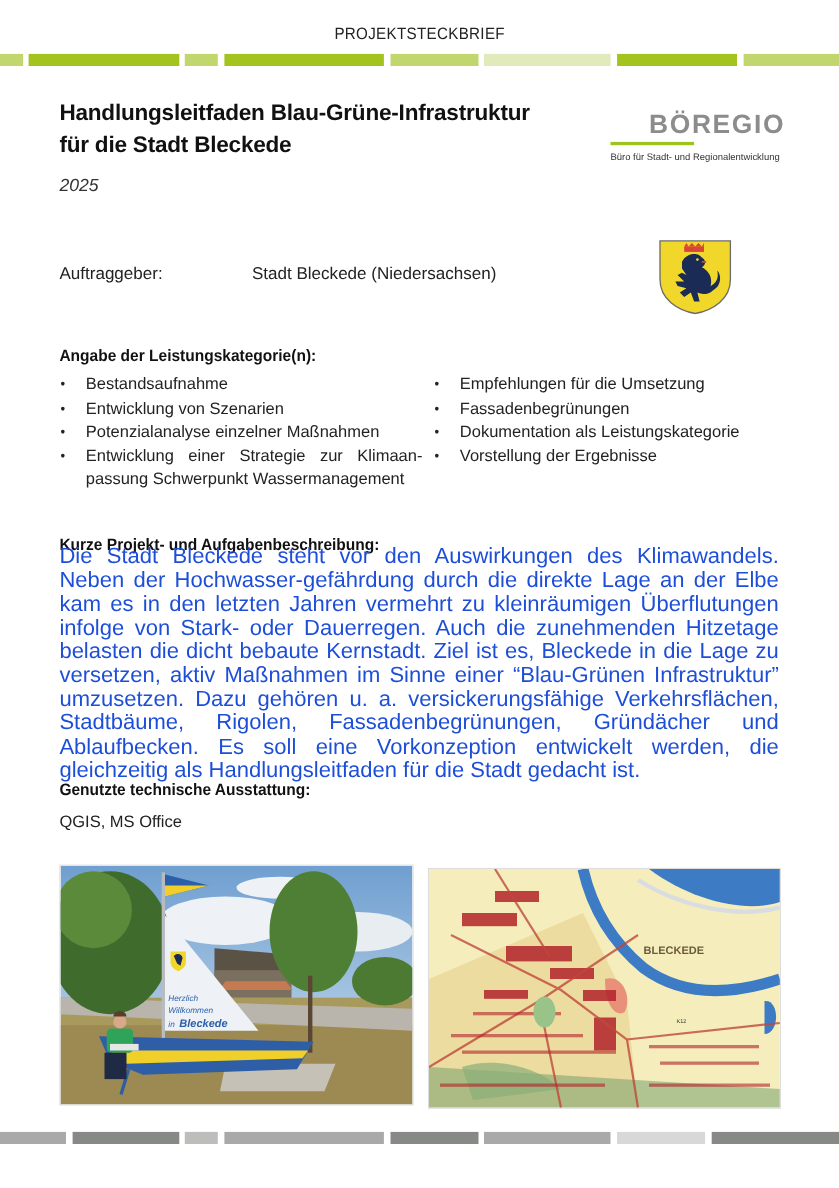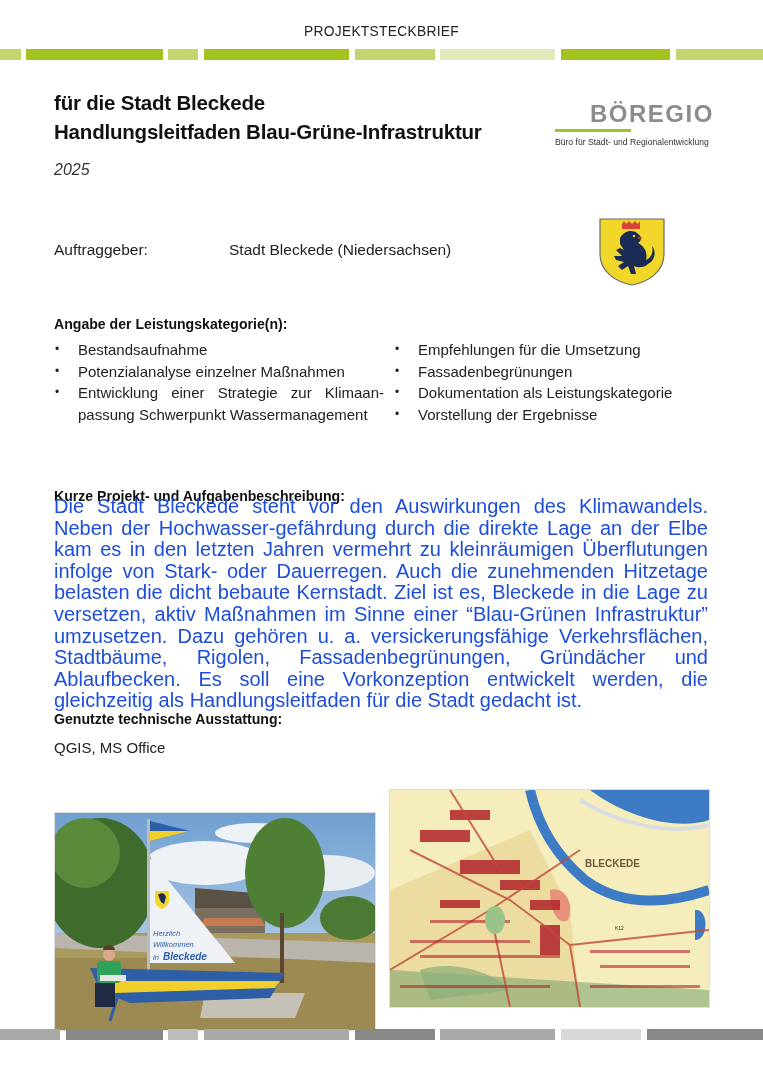--- a/index.html
+++ b/index.html
@@ -33,22 +33,22 @@
   <div class="abs bar" style="top:49px;left:26px;width:137px;background:#a3c41f"></div>
   <div class="abs bar" style="top:49px;left:168px;width:30px;background:#c2d66e"></div>
   <div class="abs bar" style="top:49px;left:204px;width:145px;background:#a3c41f"></div>
   <div class="abs bar" style="top:49px;left:355px;width:80px;background:#c2d66e"></div>
   <div class="abs bar" style="top:49px;left:440px;width:115px;background:#e0eabb"></div>
   <div class="abs bar" style="top:49px;left:561px;width:109px;background:#a3c41f"></div>
   <div class="abs bar" style="top:49px;left:676px;width:87px;background:#c2d66e"></div>
 </div>
 
 <div class="abs title">
+  <div>Handlungsleitfaden Blau-Grüne-Infrastruktur</div>
   <div>für die Stadt Bleckede</div>
-  <div>Handlungsleitfaden Blau-Grüne-Infrastruktur</div>
 </div>
 <div class="abs year">2025</div>
 
 <div>
   <div class="abs logo-word">BÖREGIO</div>
   <div class="abs logo-line"></div>
   <div class="abs logo-tag">Büro für Stadt- und Regionalentwicklung</div>
 </div>
 
 <div class="abs label" style="left:54px;top:241px;">Auftraggeber:</div>
@@ -61,37 +61,38 @@
     <path d="M24 8 l2 -3 l2 3 l3 -3 l3 3 l3 -3 l3 3 l2 -3 l0 3 z" fill="#d9443a"></path>
     <path d="M22 22 C26 14 36 13 40 18 C44 20 44 25 40 27 C46 30 50 36 48 44 C52 42 56 38 54 30 C58 34 58 44 50 48 C46 52 40 52 36 50 L38 58 L33 58 L30 50 L24 54 L20 50 L26 46 L18 44 L16 40 L24 40 L18 34 L22 32 L26 34 L22 28 Z" fill="#1a2b55"></path>
     <circle cx="36" cy="20" r="1.2" fill="#f1d72a"></circle>
     <path d="M40 22 l4 0" stroke="#d9443a" stroke-width="1.5"></path>
   </svg>
 </div>
 
 <div class="abs bold-h" style="left:54px;top:315px;">Angabe der Leistungskategorie(n):</div>
 <ul class="abs list" style="left:54px;top:339px;width:330px;">
   <li>Bestandsaufnahme</li>
+  <li>Entwicklung von Szenarien</li>
   <li>Potenzialanalyse einzelner Maßnahmen</li>
   <li style="text-align:justify;text-align-last:left;">Entwicklung einer Strategie zur Klimaan-passung Schwerpunkt Wassermanagement</li>
 </ul>
 <ul class="abs list" style="left:394px;top:339px;width:320px;">
   <li>Empfehlungen für die Umsetzung</li>
   <li>Fassadenbegrünungen</li>
   <li>Dokumentation als Leistungskategorie</li>
   <li>Vorstellung der Ergebnisse</li>
 </ul>
 
 <div class="abs bold-h" style="left:54px;top:487px;">Kurze Projekt- und Aufgabenbeschreibung:</div>
 <div class="abs desc">Die Stadt Bleckede steht vor den Auswirkungen des Klimawandels. Neben der Hochwasser-gefährdung durch die direkte Lage an der Elbe kam es in den letzten Jahren vermehrt zu kleinräumigen Überflutungen infolge von Stark- oder Dauerregen. Auch die zunehmenden Hitzetage belasten die dicht bebaute Kernstadt. Ziel ist es, Bleckede in die Lage zu versetzen, aktiv Maßnahmen im Sinne einer “Blau-Grünen Infrastruktur” umzusetzen. Dazu gehören u. a. versickerungsfähige Verkehrsflächen, Stadtbäume, Rigolen, Fassadenbegrünungen, Gründächer und Ablaufbecken. Es soll eine Vorkonzeption entwickelt werden, die gleichzeitig als Handlungsleitfaden für die Stadt gedacht ist.</div>
 
 <div class="abs bold-h" style="left:54px;top:710px;">Genutzte technische Ausstattung:</div>
 <div class="abs label" style="left:54px;top:739px;font-size:15px;">QGIS, MS Office</div>
 
-<div class="abs photo" style="left:54px;top:812px;width:320px;height:217px;">
+<div class="abs photo" style="left:54px;top:786px;width:320px;height:217px;">
   <svg width="320" height="217" viewBox="0 0 320 217">
     <defs>
       <linearGradient id="sky" x1="0" y1="0" x2="0" y2="1">
         <stop offset="0" stop-color="#6f9fd0"></stop>
         <stop offset="1" stop-color="#cfe0ef"></stop>
       </linearGradient>
     </defs>
     <rect width="320" height="217" fill="url(#sky)"></rect>
     <ellipse cx="150" cy="50" rx="60" ry="22" fill="#eef2f6"></ellipse>
     <ellipse cx="270" cy="60" rx="50" ry="18" fill="#e8edf2"></ellipse>

